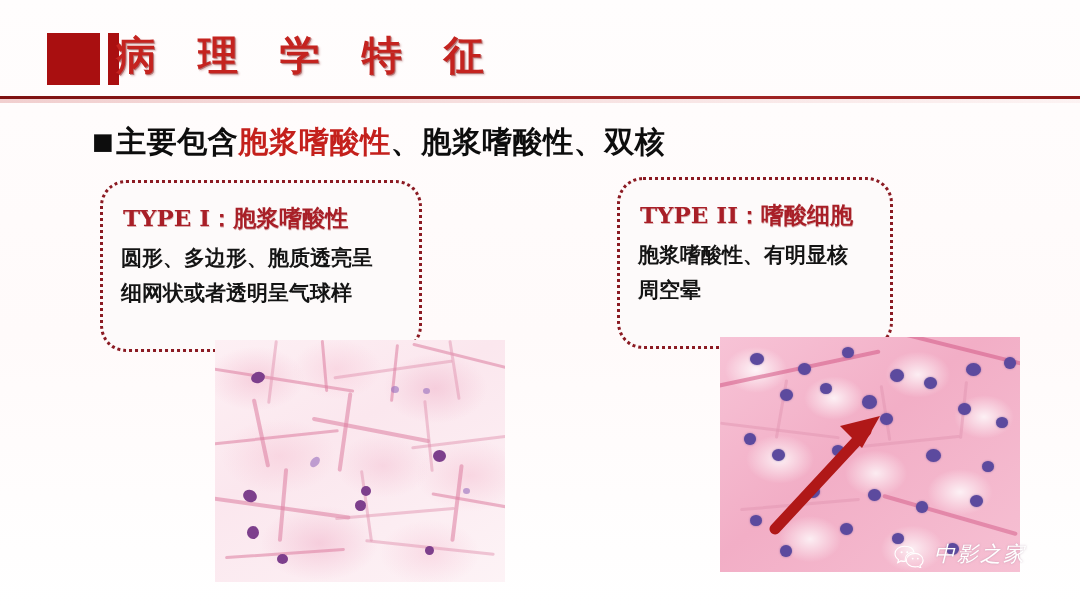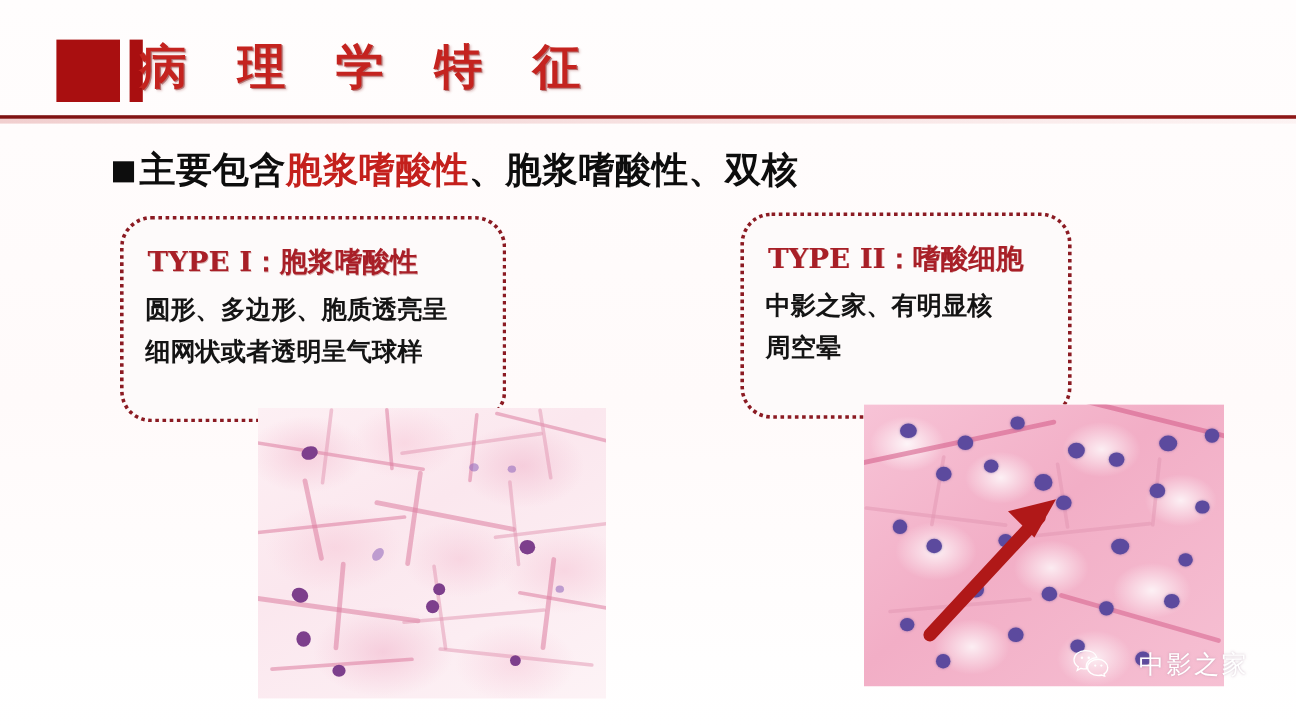--- a/index.html
+++ b/index.html
@@ -134,22 +134,23 @@
   .nucleus.dark  { background: #5c4a9e; box-shadow: 0 0 2px rgba(70,50,140,.55); }
   .nucleus.plum  { background: #7d3f8c; }
   .nucleus.faint { background: rgba(150,110,190,.6); }
 
   
   #arrow-annotation { position: absolute; left: 700px; top: 330px; width: 340px; height: 250px; }
 
   
   #watermark {
     position: absolute; left: 893px; top: 540px;
-    display: flex; align-items: flex-start; gap: 22px;
-    white-space: nowrap;
+    display: flex; align-items: flex-end; gap: 7px;
+    white-space: nowrap;
+    font-style: italic;
   }
   #watermark-text {
     font-size: 21px; color: #ffffff; font-weight: 500;
     letter-spacing: 2px;
     text-shadow: 0 0 2px rgba(160,120,150,.5);
   }
 </style>
 </head>
 <body>
 
@@ -175,21 +176,21 @@
       <div>圆形、多边形、胞质透亮呈</div>
       <div>细网状或者透明呈气球样</div>
     </div>
   </div>
 
   <div id="callout-right" class="callout">
     <div class="callout-title">
       <span>TYPE II</span><span class="cn">：</span><span class="cn">嗜酸细胞</span>
     </div>
     <div class="callout-body">
-      <div>中影之家、有明显核</div>
+      <div>胞浆嗜酸性、有明显核</div>
       <div>周空晕</div>
     </div>
   </div>
 
   <div id="micrograph-left" class="micrograph">
     <div class="tissue pale"></div>
 
     <div class="strand" style="left:-10px; top:38px; width:150px; height:3px; transform:rotate(9deg);"></div>
     <div class="strand light" style="left:118px; top:28px; width:120px; height:3px; transform:rotate(-8deg);"></div>
     <div class="strand" style="left:196px; top:16px; width:110px; height:3px; transform:rotate(14deg);"></div>

